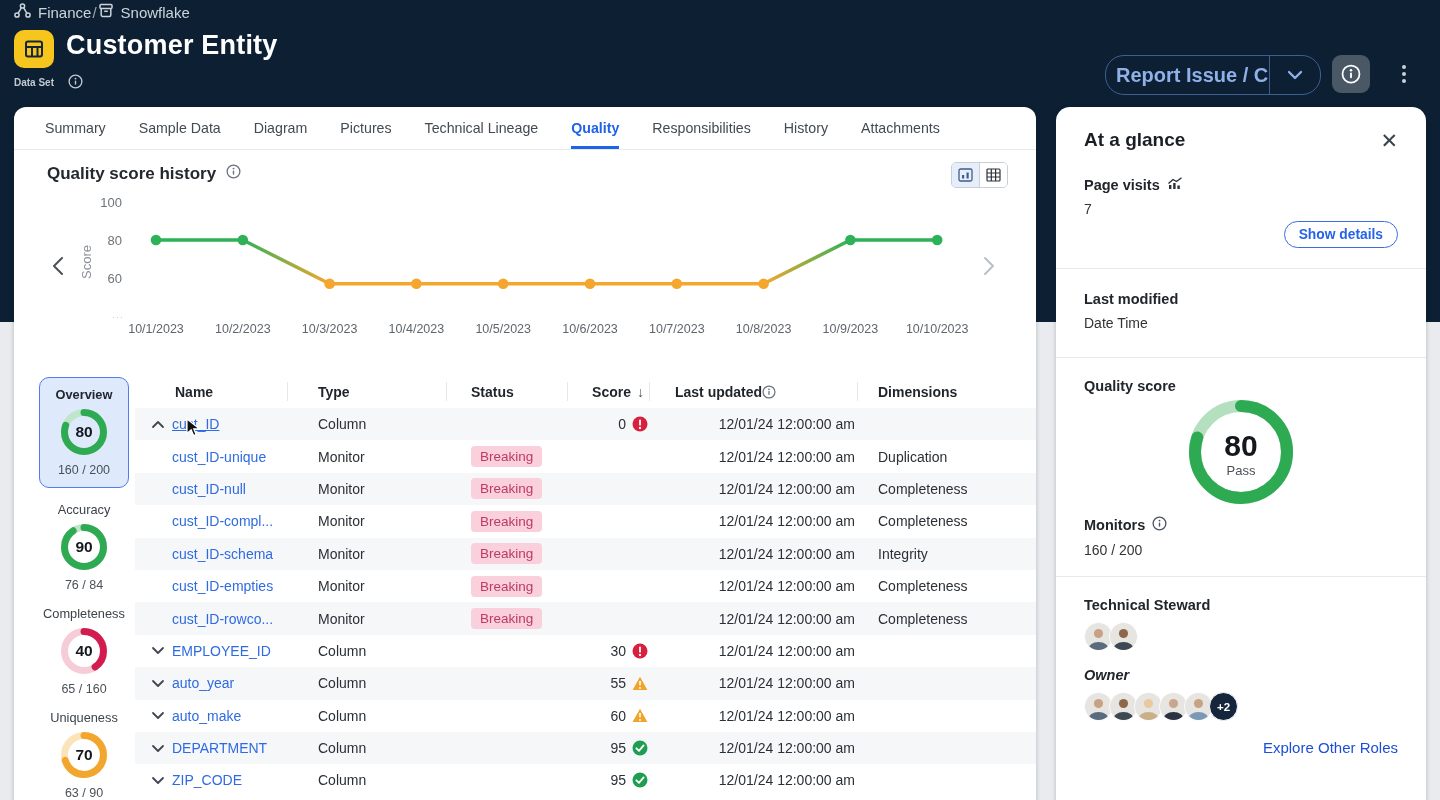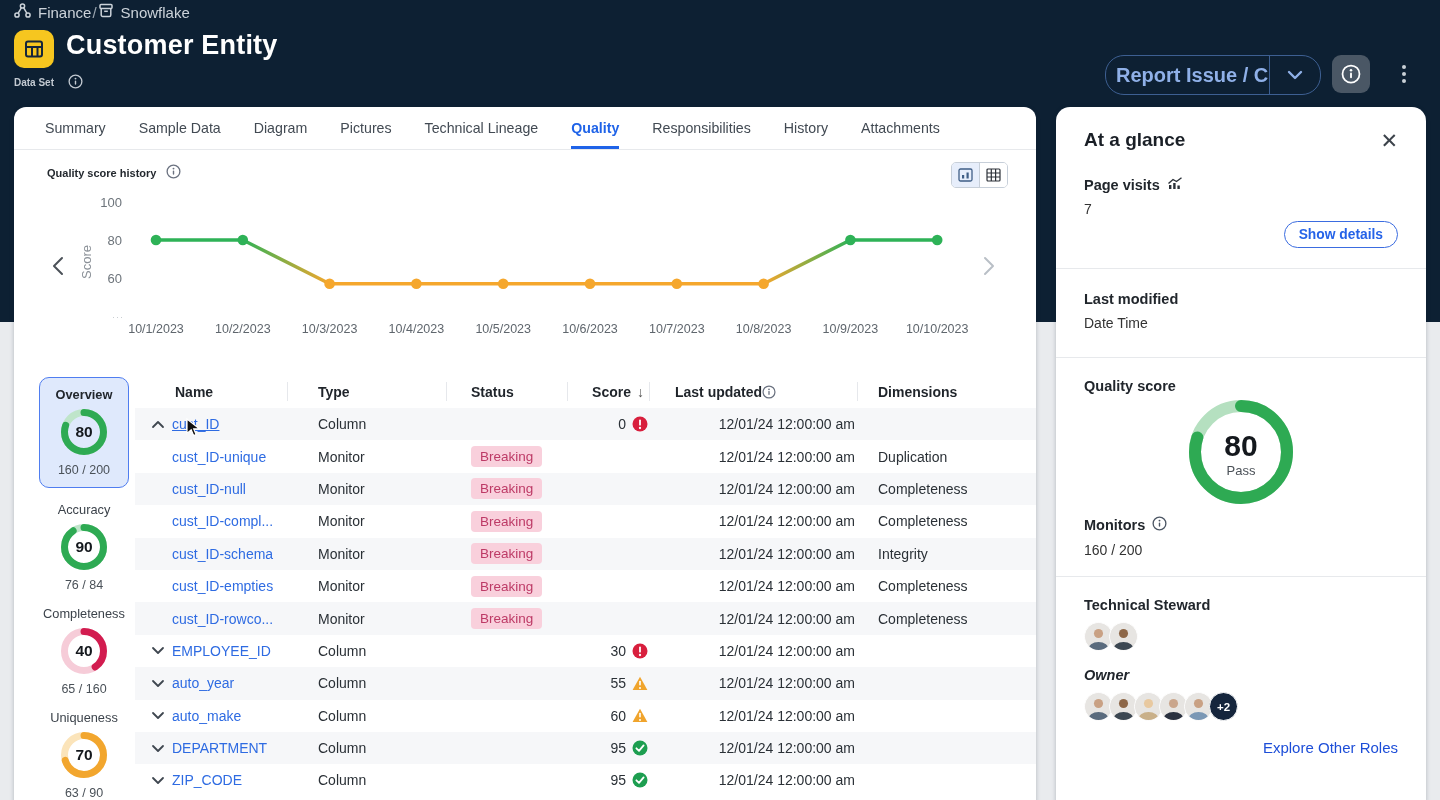--- a/index.html
+++ b/index.html
@@ -25,21 +25,21 @@
   .info-btn{position:absolute;left:1332px;top:55px;width:38px;height:38px;border-radius:9px;background:#4a5765;display:flex;align-items:center;justify-content:center;cursor:pointer;}
   .kebab{position:absolute;left:1396px;top:58px;width:16px;height:32px;display:flex;flex-direction:column;align-items:center;justify-content:center;gap:3px;cursor:pointer;}
   .kebab i{width:4px;height:4px;border-radius:50%;background:#c9d0d7;}
 
   
   .main-panel{position:absolute;left:14px;top:107px;width:1022px;height:706px;background:#fff;border-radius:12px;box-shadow:0 1px 4px rgba(10,22,40,.25);}
   .tabs{display:flex;gap:33px;padding:0 0 0 31px;height:42px;border-bottom:1px solid #e7e9ec;}
   .tab{display:flex;align-items:center;font-size:14.2px;font-weight:500;color:#424a53;border-bottom:3px solid transparent;padding-top:3px;cursor:pointer;white-space:nowrap;}
   .tab.active{color:#1f63e8;font-weight:600;border-bottom-color:#1f63e8;}
 
-  .chart-title{position:absolute;left:33px;top:57px;display:flex;align-items:center;gap:10px;font-size:11px;font-weight:700;color:#24292f;}
+  .chart-title{position:absolute;left:33px;top:57px;display:flex;align-items:center;gap:10px;font-size:17px;font-weight:700;color:#24292f;}
   .view-toggle{position:absolute;right:28px;top:55px;display:flex;border:1px solid #c7cfd9;border-radius:5px;overflow:hidden;}
   .view-toggle .vt{width:27px;height:24px;display:flex;align-items:center;justify-content:center;background:#fff;cursor:pointer;}
   .view-toggle .vt.selected{background:#e7eefb;}
   .view-toggle .vt + .vt{border-left:1px solid #c7cfd9;}
 
   .chart-svg{position:absolute;left:0;top:83px;}
 
   
   .score-nav{position:absolute;left:24px;top:270px;width:92px;display:flex;flex-direction:column;align-items:center;}
   .score-item{display:flex;flex-direction:column;align-items:center;margin-top:14px;cursor:pointer;}

